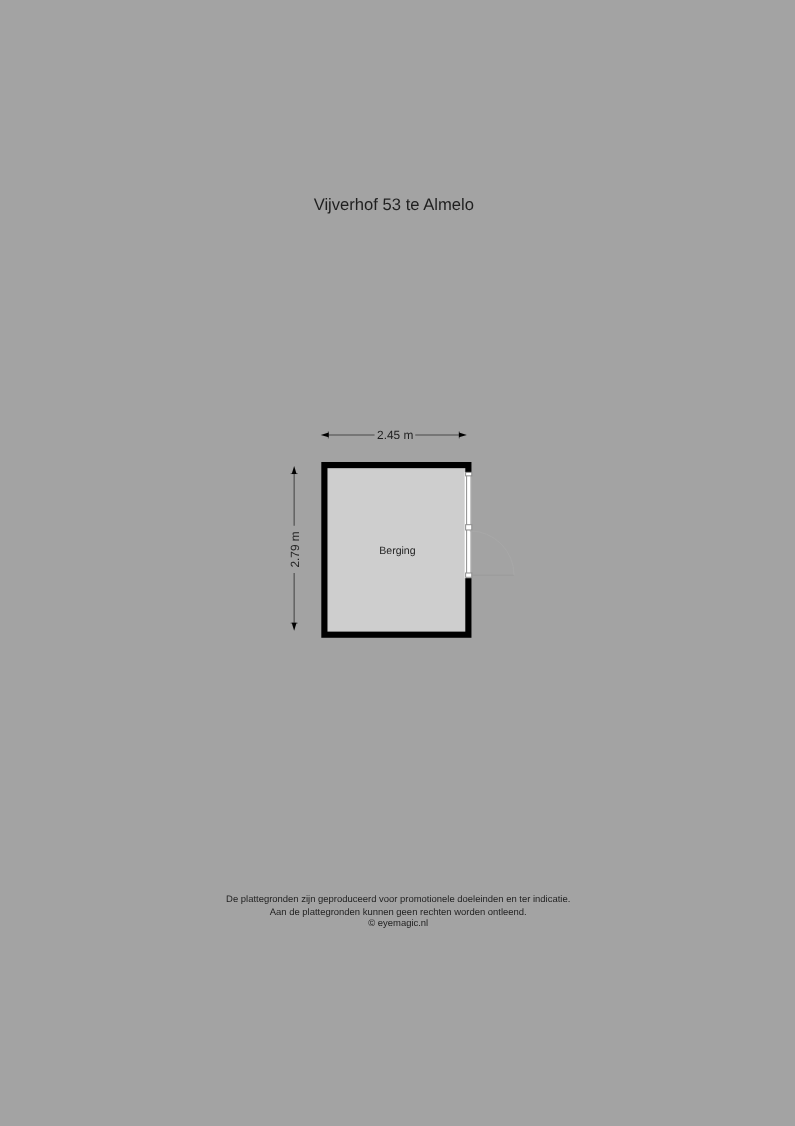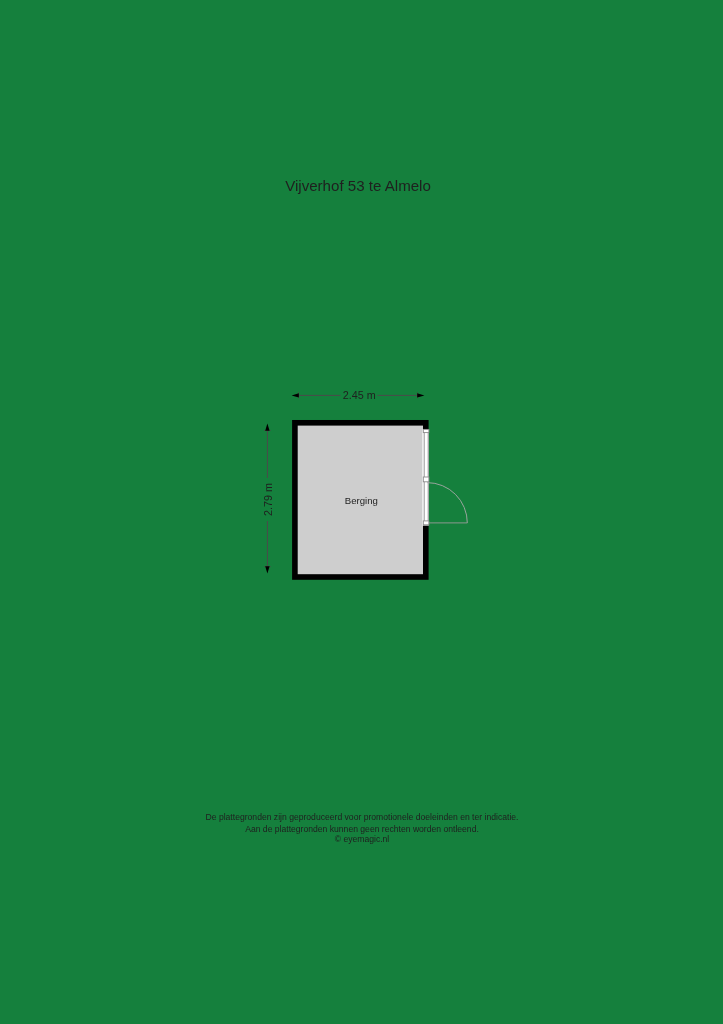--- a/index.html
+++ b/index.html
@@ -1,16 +1,16 @@
 <!DOCTYPE html>
 <html><head>
 <meta charset="utf-8">
 <style>
   html,body{margin:0;padding:0;background:#ffffff;}
-  #page{position:relative;width:723px;height:1024px;background:#15803d;overflow:hidden;
+  #page{position:relative;width:723px;height:1024px;background:#a3a3a3;overflow:hidden;
         font-family:"Liberation Sans",sans-serif;}
 </style>
 </head>
 <body>
 <div id="page">
 <svg width="723" height="1024" viewBox="0 0 723 1024" xmlns="http://www.w3.org/2000/svg">
 
   <g>
     <text x="358" y="191" font-family="Liberation Sans, sans-serif" font-size="15.1" fill="#1f1f1f" text-anchor="middle">Vijverhof 53 te Almelo</text>
   </g>

